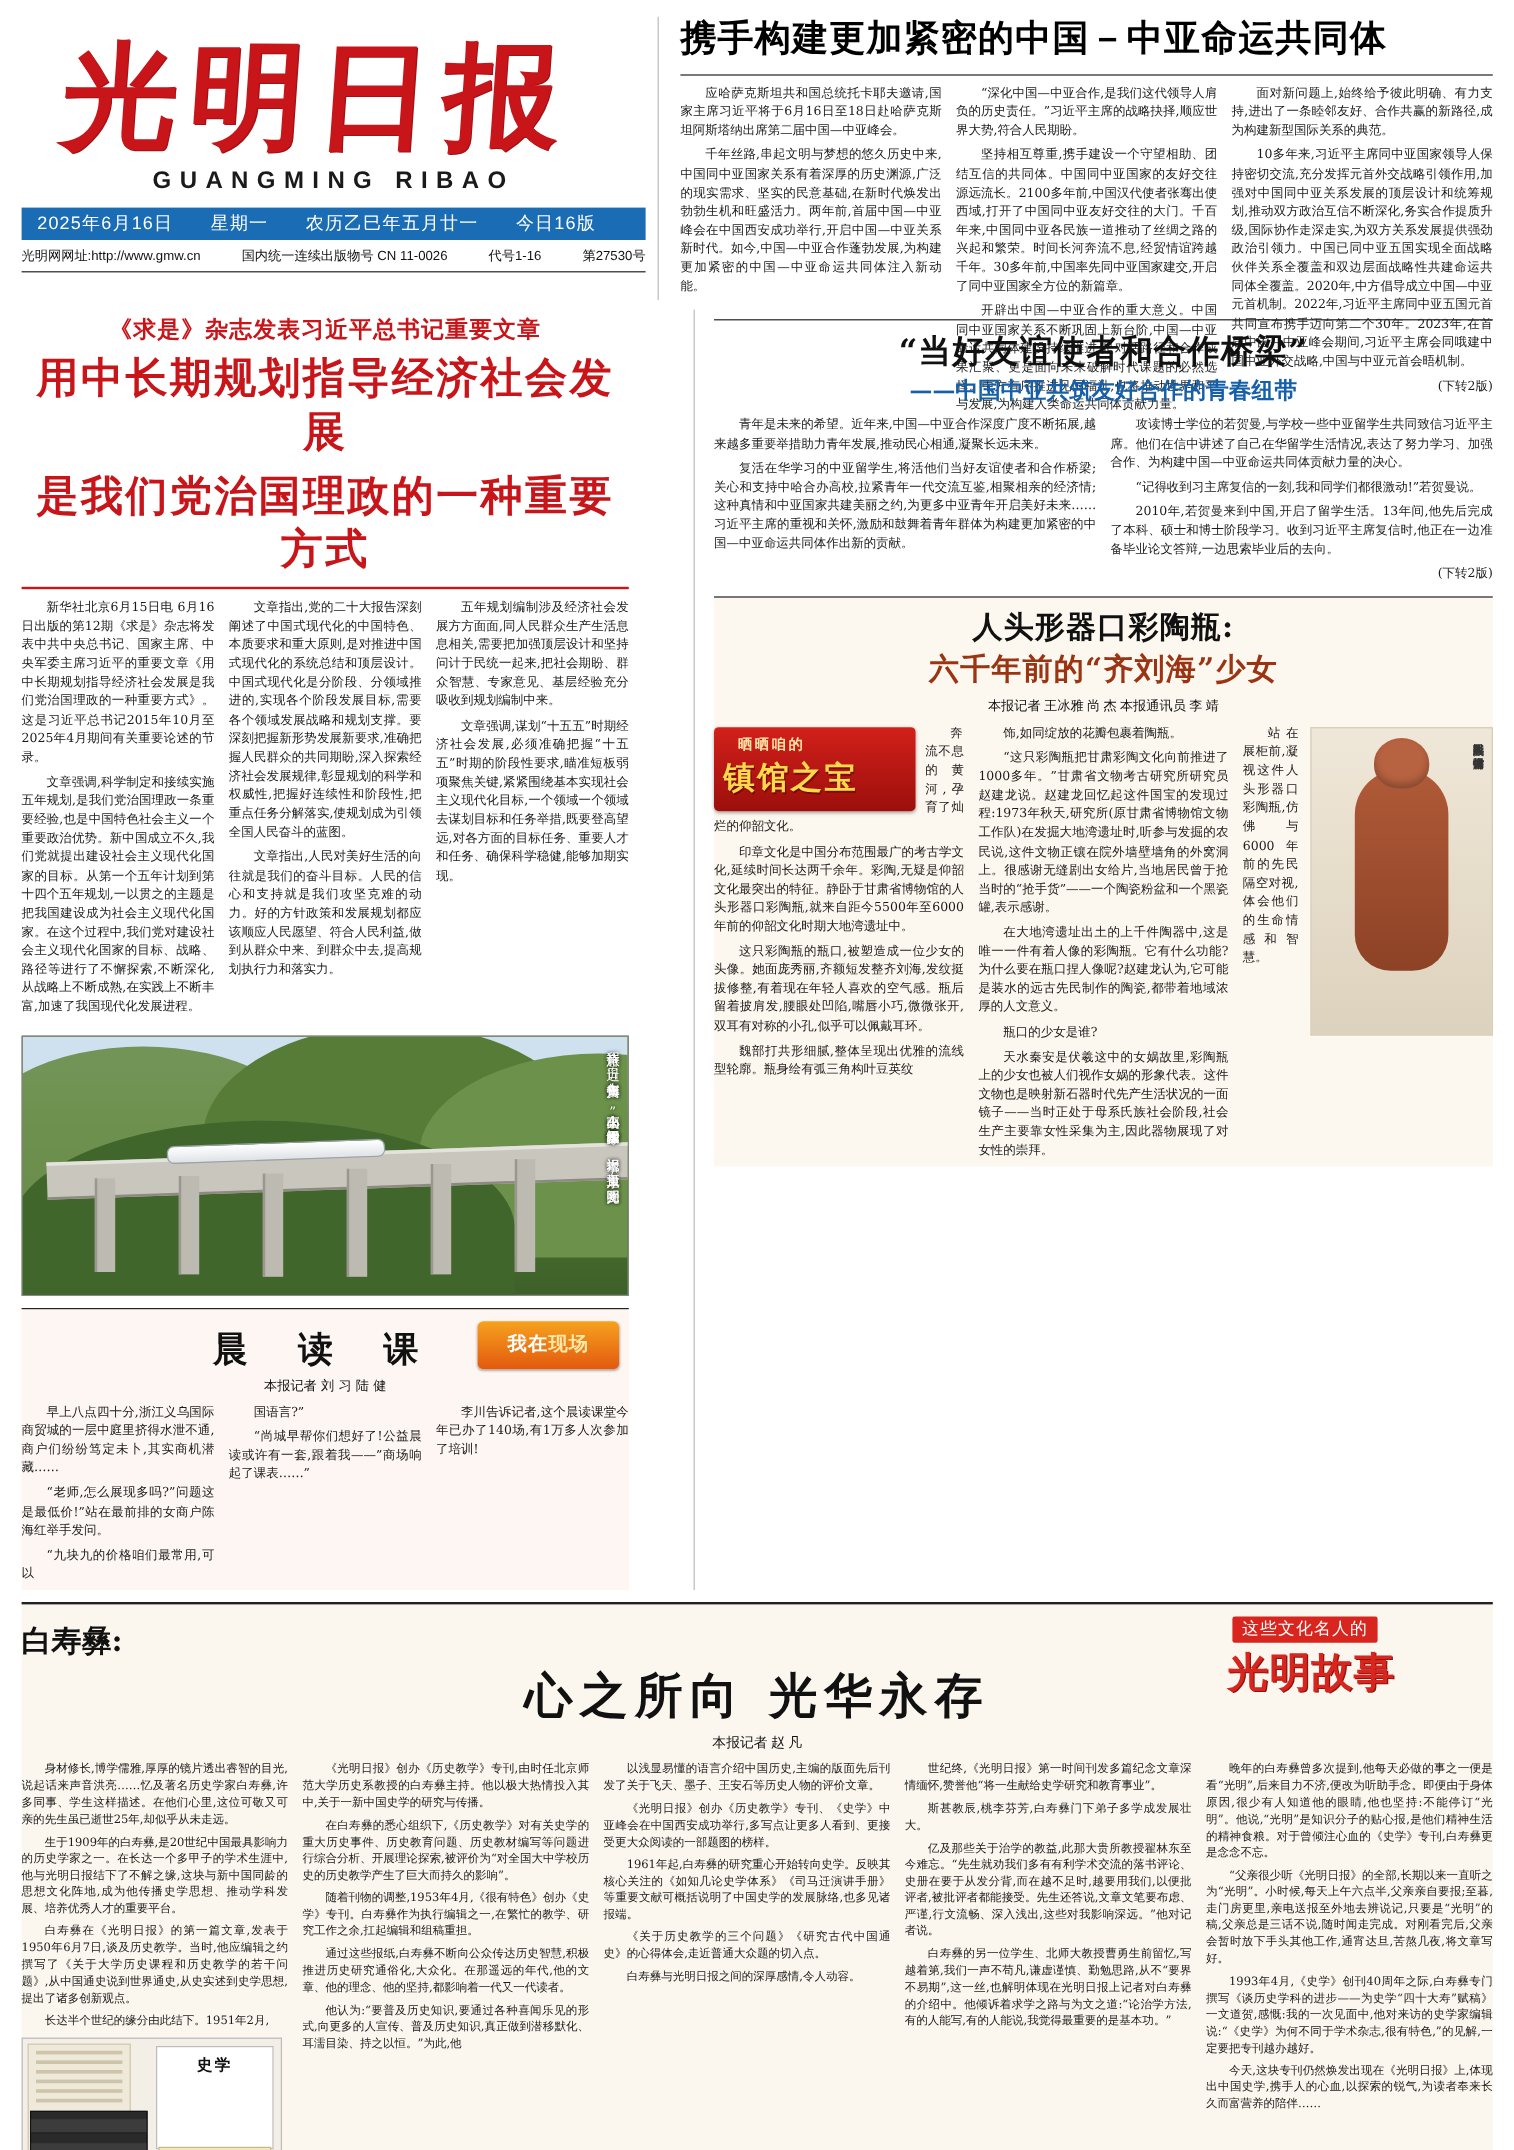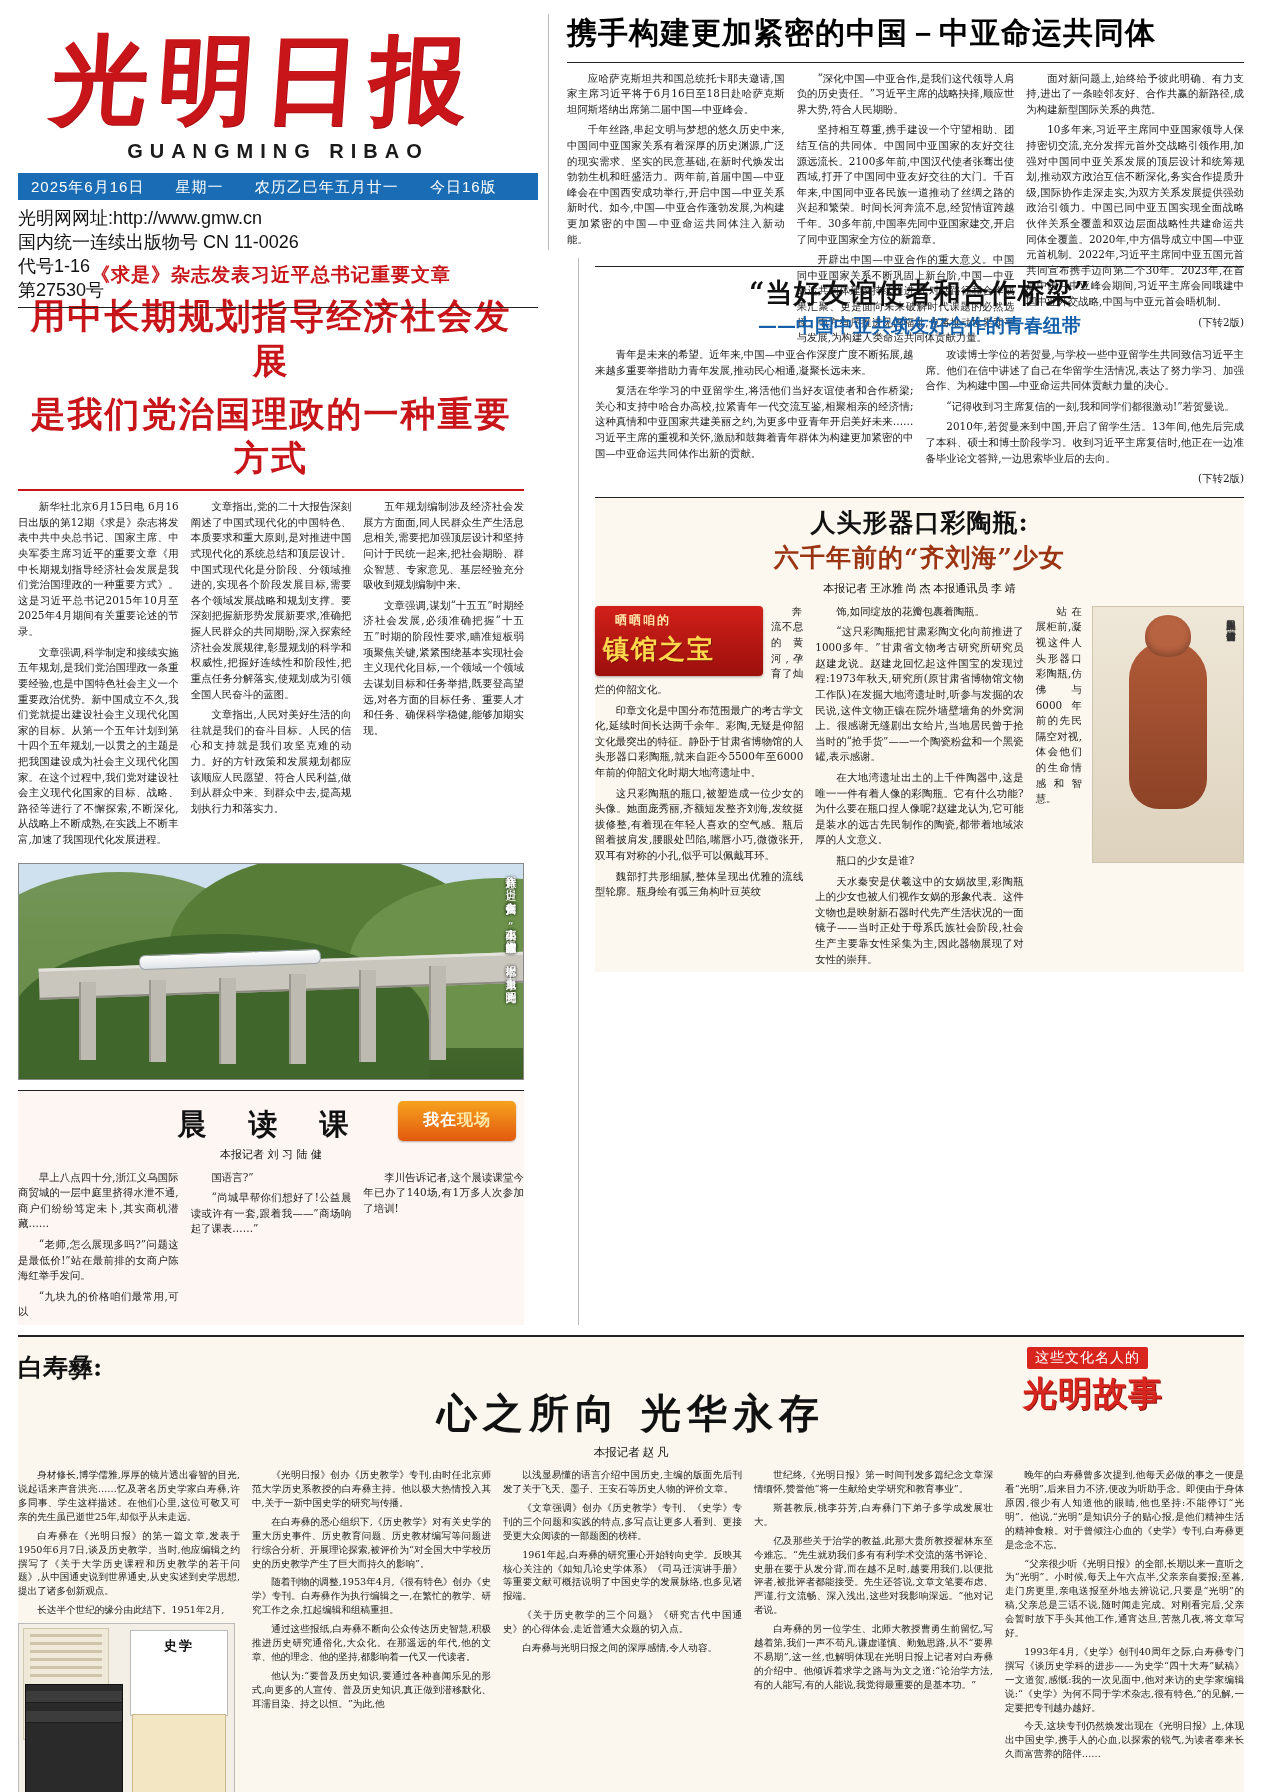--- a/index.html
+++ b/index.html
@@ -46,25 +46,24 @@
     text-align:left;
     font-family:"Liberation Sans", sans-serif;
     font-size:15px;
     letter-spacing:1px;
   }
   .mast-bar span{margin:0 13px;}
   .mast-info{
     margin-top:6px;
     border-bottom:1px solid #222;
     padding-bottom:5px;
-    font-size:18px;
+    font-size:11px;
     font-family:"Liberation Sans", sans-serif;
     display:flex;justify-content:space-between;
     color:#111;
-    flex-direction:column;
   }
 
   .mast-right{flex:1;padding-left:18px;border-left:1px solid #bbb;margin-left:10px;}
   .head-title{
     font-family:"DejaVu Serif", serif;
     font-weight:bold;
     font-size:30px;
     letter-spacing:1px;
     color:#000;
     line-height:1.25;
@@ -393,20 +392,21 @@
       <div class="big">光明故事</div>
     </div>
     <div class="bai-name">白寿彝:</div>
     <div class="bai-title">心之所向   光华永存</div>
     <div class="bai-by">本报记者 赵 凡</div>
 
     <div class="cols5">
       <div class="bcol-imgcol">
         <div class="body-text tiny">
           <p>身材修长,博学儒雅,厚厚的镜片透出睿智的目光,说起话来声音洪亮……忆及著名历史学家白寿彝,许多同事、学生这样描述。在他们心里,这位可敬又可亲的先生虽已逝世25年,却似乎从未走远。</p>
+          <p>生于1909年的白寿彝,是20世纪中国最具影响力的历史学家之一。在长达一个多甲子的学术生涯中,他与光明日报结下了不解之缘,这块与新中国同龄的思想文化阵地,成为他传播史学思想、推动学科发展、培养优秀人才的重要平台。</p>
           <p>白寿彝在《光明日报》的第一篇文章,发表于1950年6月7日,谈及历史教学。当时,他应编辑之约撰写了《关于大学历史课程和历史教学的若干问题》,从中国通史说到世界通史,从史实述到史学思想,提出了诸多创新观点。</p>
           <p>长达半个世纪的缘分由此结下。1951年2月,</p>
         </div>
         <div class="books">
           <div class="doc-thumb">
             <div class="ln"></div>
             <div class="ln"></div>
             <div class="ln"></div>
             <div class="ln"></div>
             <div class="ln"></div>
@@ -429,21 +429,21 @@
       <div class="col body-text tiny">
         <p>《光明日报》创办《历史教学》专刊,由时任北京师范大学历史系教授的白寿彝主持。他以极大热情投入其中,关于一新中国史学的研究与传播。</p>
         <p>在白寿彝的悉心组织下,《历史教学》对有关史学的重大历史事件、历史教育问题、历史教材编写等问题进行综合分析、开展理论探索,被评价为“对全国大中学校历史的历史教学产生了巨大而持久的影响”。</p>
         <p>随着刊物的调整,1953年4月,《很有特色》创办《史学》专刊。白寿彝作为执行编辑之一,在繁忙的教学、研究工作之余,扛起编辑和组稿重担。</p>
         <p>通过这些报纸,白寿彝不断向公众传达历史智慧,积极推进历史研究通俗化,大众化。在那遥远的年代,他的文章、他的理念、他的坚持,都影响着一代又一代读者。</p>
         <p>他认为:“要普及历史知识,要通过各种喜闻乐见的形式,向更多的人宣传、普及历史知识,真正做到潜移默化、耳濡目染、持之以恒。”为此,他</p>
       </div>
 
       <div class="col body-text tiny">
         <p>以浅显易懂的语言介绍中国历史,主编的版面先后刊发了关于飞天、墨子、王安石等历史人物的评价文章。</p>
-        <p>《文章强调》创办《历史教学》专刊、《史学》专刊的三个问题和实践的特点,多写点让更多人看到、更接受更大众阅读的一部题图的榜样。</p>
+        <p>《光明日报》创办《历史教学》专刊、《史学》中亚峰会在中国西安成功举行,多写点让更多人看到、更接受更大众阅读的一部题图的榜样。</p>
         <p>1961年起,白寿彝的研究重心开始转向史学。反映其核心关注的《如知几论史学体系》《司马迁演讲手册》等重要文献可概括说明了中国史学的发展脉络,也多见诸报端。</p>
         <p>《关于历史教学的三个问题》《研究古代中国通史》的心得体会,走近普通大众题的切入点。</p>
         <p>白寿彝与光明日报之间的深厚感情,令人动容。</p>
       </div>
 
       <div class="col body-text tiny">
         <p>世纪终,《光明日报》第一时间刊发多篇纪念文章深情缅怀,赞誉他“将一生献给史学研究和教育事业”。</p>
         <p>斯甚教辰,桃李芬芳,白寿彝门下弟子多学成发展壮大。</p>
         <p>亿及那些关于治学的教益,此那大贵所教授翟林东至今难忘。“先生就劝我们多有有利学术交流的落书评论、史册在要于从发分背,而在越不足时,越要用我们,以便批评者,被批评者都能接受。先生还答说,文章文笔要布虑、严谨,行文流畅、深入浅出,这些对我影响深远。”他对记者说。</p>
         <p>白寿彝的另一位学生、北师大教授曹勇生前留忆,写越着第,我们一声不苟凡,谦虚谨慎、勤勉思路,从不“要界不易期”,这一丝,也解明体现在光明日报上记者对白寿彝的介绍中。他倾诉着求学之路与为文之道:“论治学方法,有的人能写,有的人能说,我觉得最重要的是基本功。”</p>

